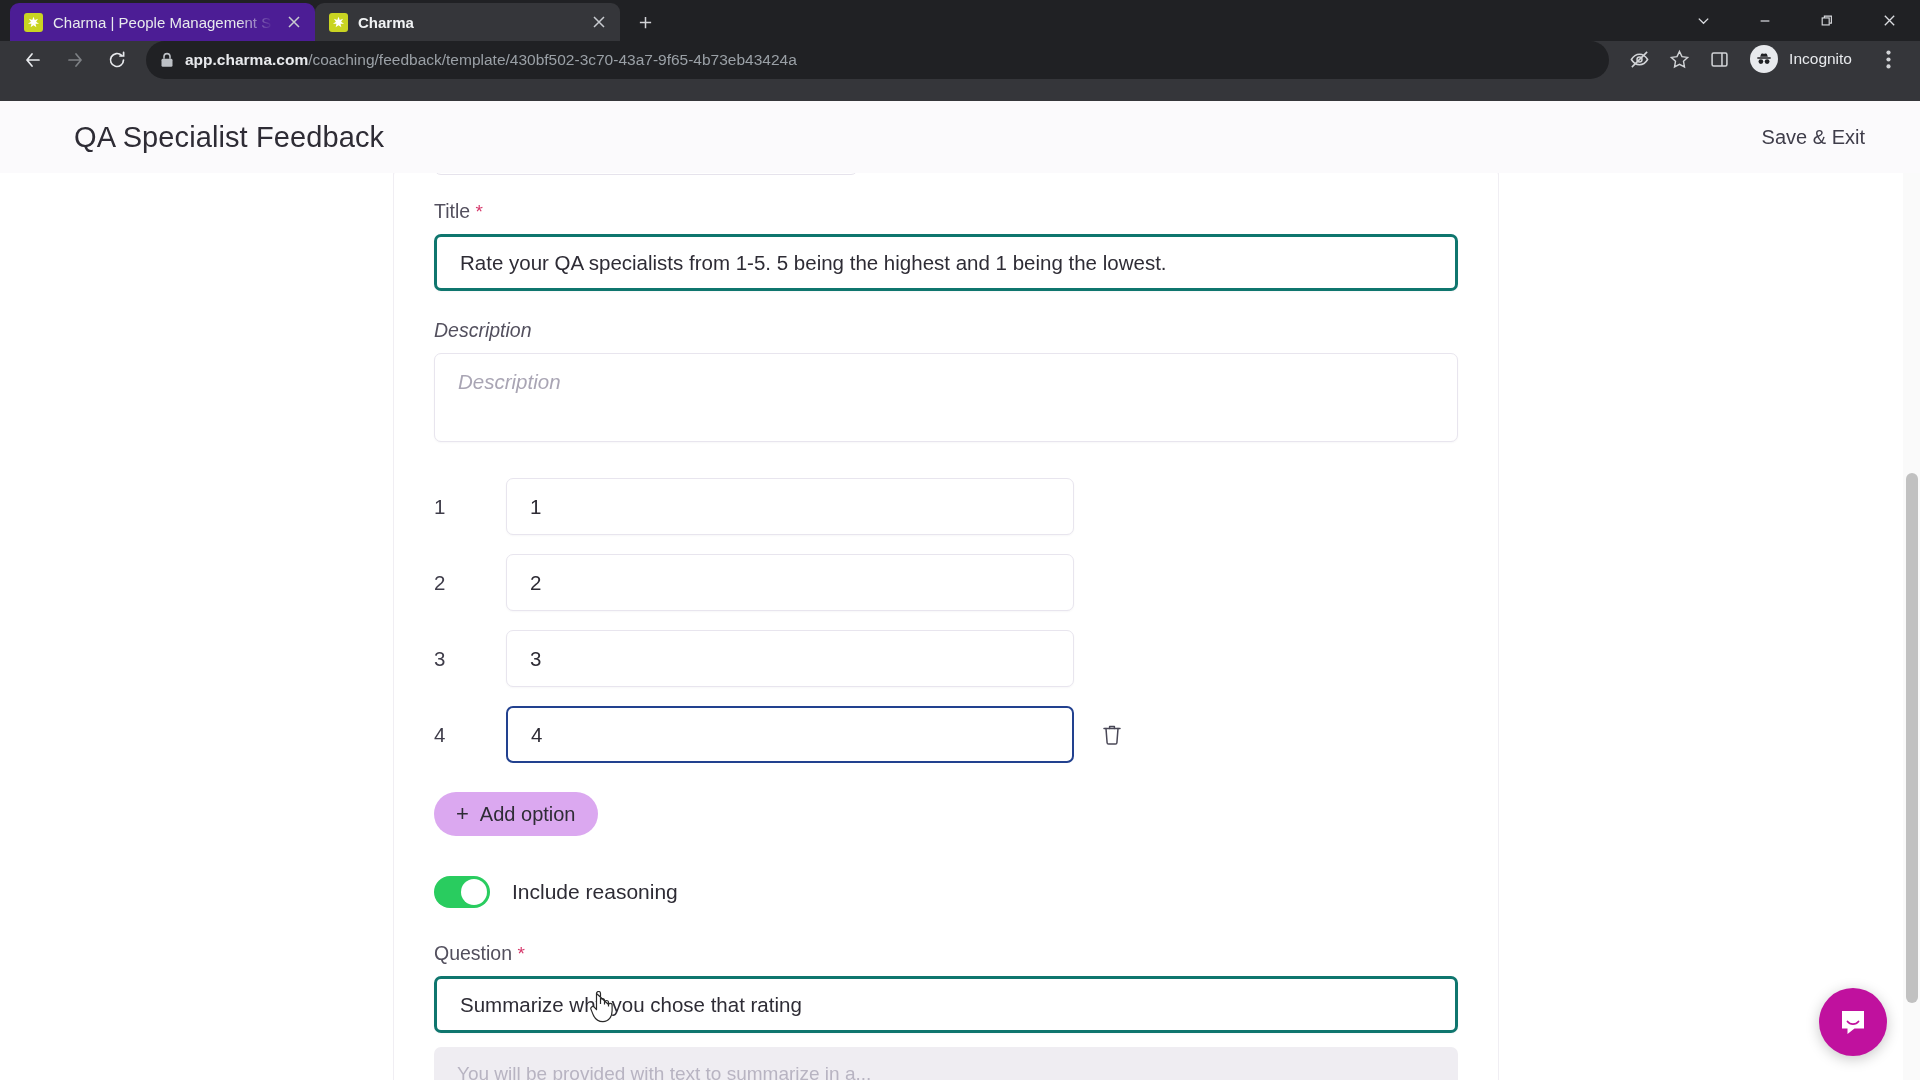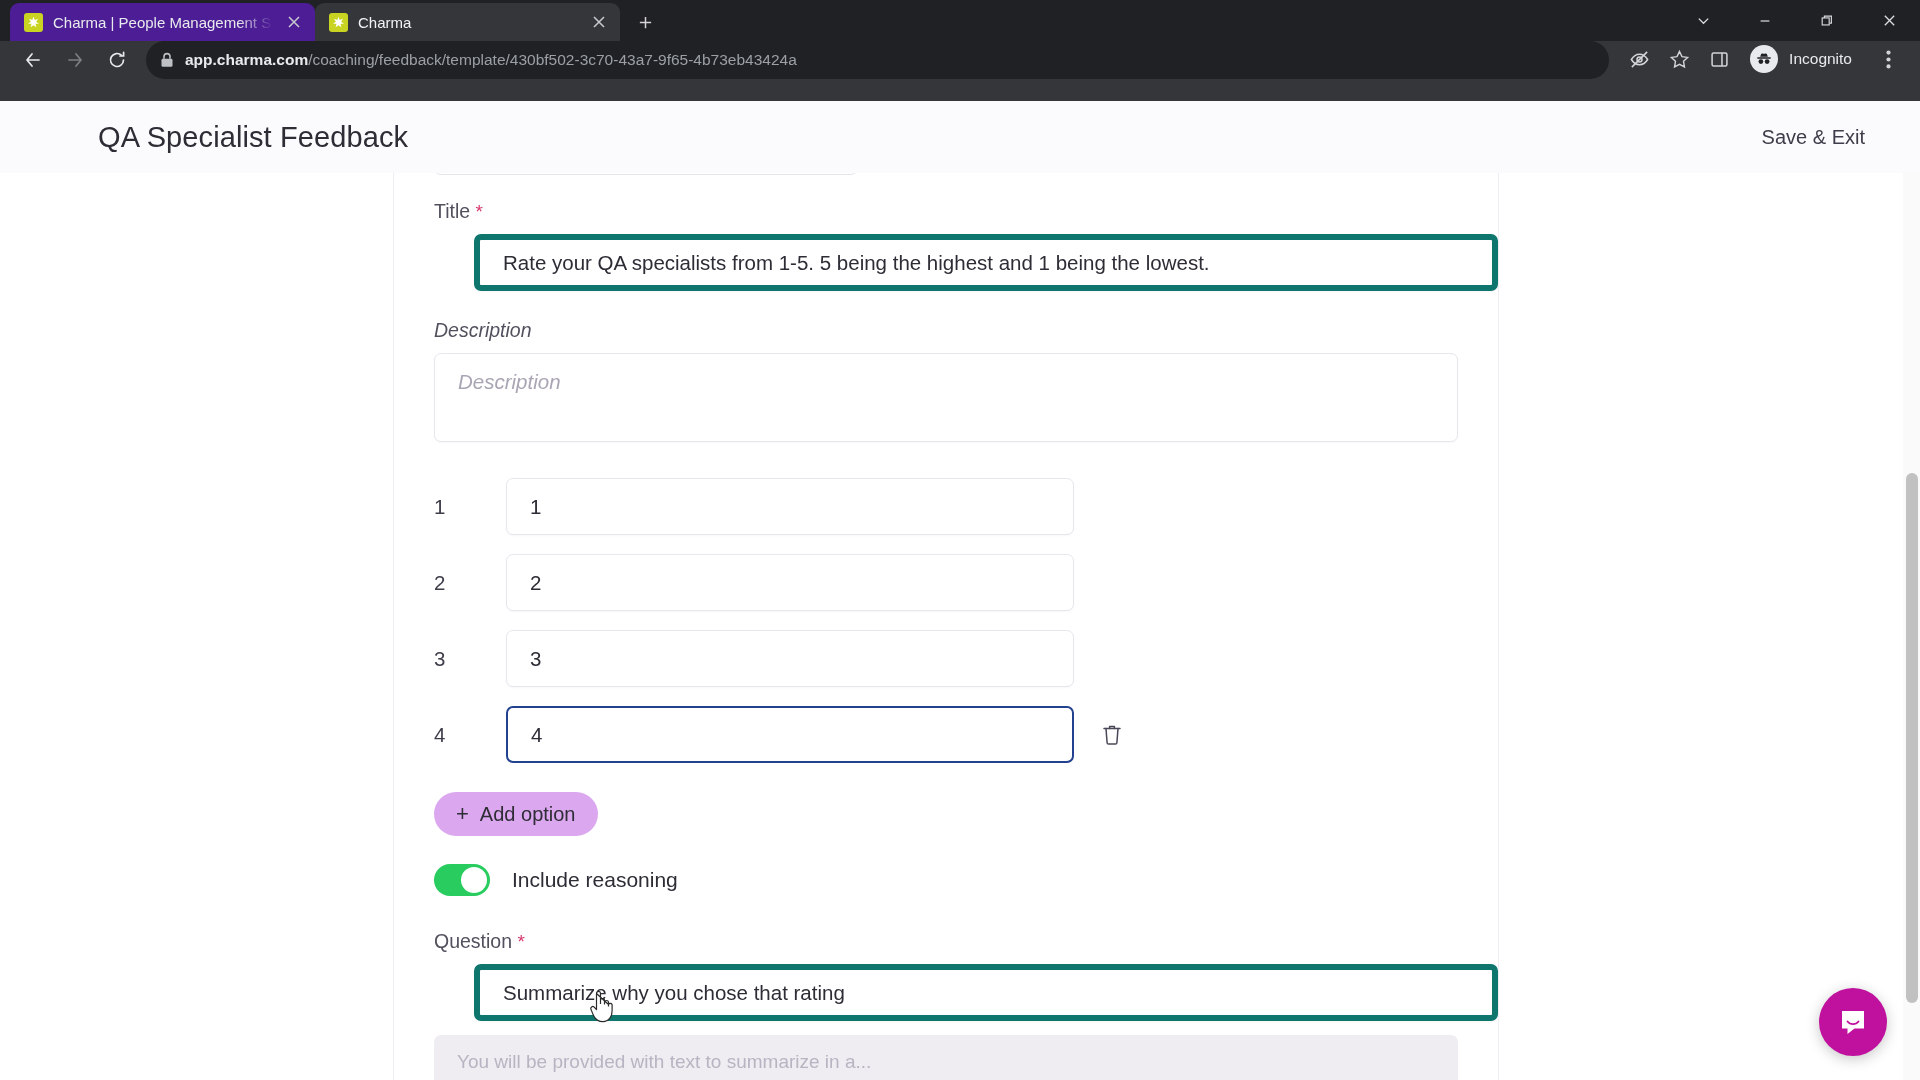--- a/index.html
+++ b/index.html
@@ -43,21 +43,21 @@
   }
   .tab-title {
     flex: 1 1 auto;
     color: #e8eaed;
     font-size: 15px;
     white-space: nowrap;
     overflow: hidden;
     -webkit-mask-image: linear-gradient(to right, #000 84%, transparent 100%);
             mask-image: linear-gradient(to right, #000 84%, transparent 100%);
   }
-  .tab.active .tab-title { color: #f1f3f4; }
+  .tab.active .tab-title { color: #f1f3f4; font-weight: bold; }
   .tab-close {
     flex: 0 0 auto;
     width: 22px; height: 22px;
     display: flex; align-items: center; justify-content: center;
     color: #c8cbd0; font-size: 17px; line-height: 1;
     border-radius: 50%;
   }
   .newtab {
     width: 34px; height: 34px;
     margin-left: 8px; margin-bottom: 2px;
@@ -143,21 +143,21 @@
     background: #ffffff;
     overflow: hidden;
   }
 
   .app-header {
     height: 72px;
     background: #fbfafc;
     display: flex;
     align-items: center;
     justify-content: space-between;
-    padding: 0 55px 0 98px;
+    padding: 0 55px 0 74px;
     position: relative;
     z-index: 5;
   }
   .app-title {
     font-size: 29px;
     color: #2e2c35;
     font-weight: 400;
     letter-spacing: .1px;
   }
   .save-exit {
@@ -198,30 +198,29 @@
     font-size: 19.5px;
     color: #53505e;
     margin-bottom: 11px;
     display: block;
   }
   .req { color: #d6386b; font-size: 19px; }
 
   .text-input {
     width: 100%;
     height: 57px;
-    border: 6px solid #0f766e;
+    border: 3px solid #0f766e;
     border-radius: 7px;
     background: #ffffff;
     display: flex;
     align-items: center;
     padding: 0 23px;
     font-size: 20.5px;
     color: #2e2c35;
     box-shadow: 0 1px 2px rgba(40,30,60,.035);
-    margin-left: 40px;
   }
 
   .textarea {
     width: 100%;
     height: 89px;
     border: 1px solid #e8e5ee;
     border-radius: 7px;
     background: #ffffff;
     padding: 16px 23px;
     font-size: 20.5px;
@@ -280,21 +279,21 @@
     font-size: 20px;
     margin-top: 10px;
     position: relative;
   }
   .add-option .plus { font-size: 22px; line-height: 1; }
 
   .toggle-row {
     display: flex;
     align-items: center;
     gap: 22px;
-    margin-top: 28px;
+    margin-top: 40px;
   }
   .toggle {
     width: 56px; height: 32px;
     border-radius: 16px;
     background: #29cc5f;
     position: relative;
     flex: 0 0 auto;
   }
   .toggle .knob {
     position: absolute;

